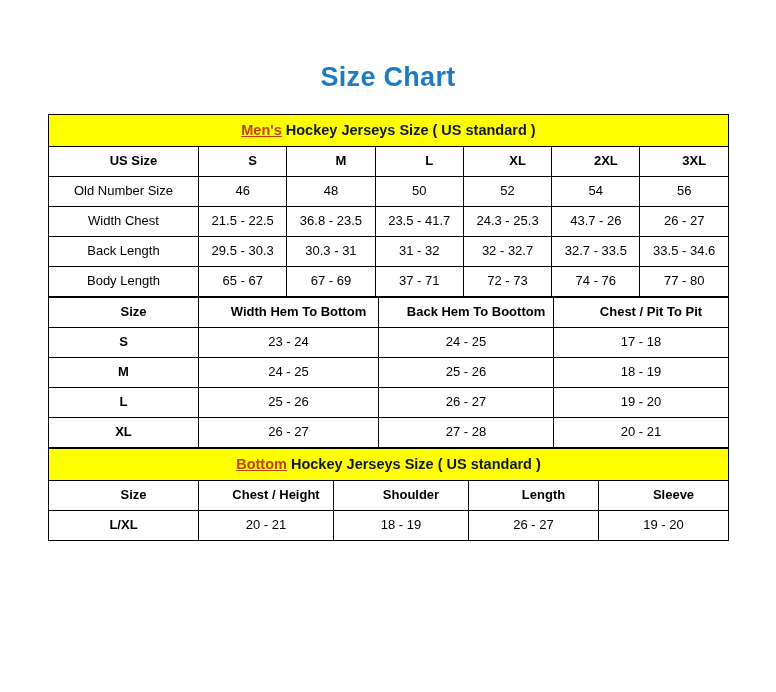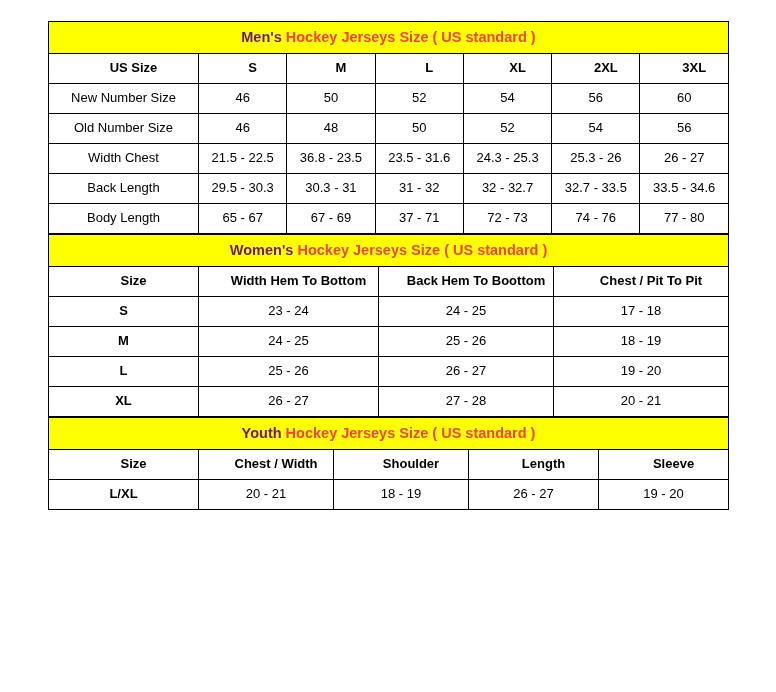--- a/index.html
+++ b/index.html
@@ -47,24 +47,25 @@
     height: 29px;
     line-height: 1.1;
   }
   .section-header td {
     background: #ffff00;
     font-weight: bold;
     font-size: 14.5px;
     height: 31px;
   }
   .hdr-accent {
-    color: #701a75;
+    color: #c2410c;
+    text-decoration: underline;
   }
   .hdr-rest {
-    color: #ef4444;
+    color: #0f172a;
   }
   .col-head td {
     font-weight: bold;
     font-size: 13px;
     padding-left: 20px;
   }
   .rowlabel-bold {
     font-weight: bold;
   }
   
@@ -85,20 +86,21 @@
   .youth col.y1 { width: 135px; }
   .youth col.y2 { width: 135px; }
   .youth col.y3 { width: 130px; }
   .youth col.y4 { width: 130px; }
 </style>
 </head>
 <body>
 
 <div class="page">
 
+  <div class="title">Size Chart</div>
 
   <div class="tables">
 
     <table class="men">
       <colgroup>
         <col class="c0">
           <col class="c1">
           <col class="c2">
           <col class="c3">
           <col class="c4">
@@ -114,44 +116,35 @@
         <tr class="col-head">
           <td>US Size</td>
           <td>S</td>
           <td>M</td>
           <td>L</td>
           <td>XL</td>
           <td>2XL</td>
           <td>3XL</td>
         </tr>
         <tr>
-          <td>New Number Size</td>
-          <td>46</td>
-          <td>50</td>
-          <td>52</td>
-          <td>54</td>
-          <td>56</td>
-          <td>60</td>
-        </tr>
-        <tr>
           <td>Old Number Size</td>
           <td>46</td>
           <td>48</td>
           <td>50</td>
           <td>52</td>
           <td>54</td>
           <td>56</td>
         </tr>
         <tr>
           <td>Width Chest</td>
           <td>21.5 - 22.5</td>
           <td>36.8 - 23.5</td>
-          <td>23.5 - 31.6</td>
+          <td>23.5 - 41.7</td>
           <td>24.3 - 25.3</td>
-          <td>25.3 - 26</td>
+          <td>43.7 - 26</td>
           <td>26 - 27</td>
         </tr>
         <tr>
           <td>Back Length</td>
           <td>29.5 - 30.3</td>
           <td>30.3 - 31</td>
           <td>31 - 32</td>
           <td>32 - 32.7</td>
           <td>32.7 - 33.5</td>
           <td>33.5 - 34.6</td>
@@ -169,25 +162,20 @@
     </table>
 
     <table class="women">
       <colgroup>
         <col class="w0">
           <col class="w1">
           <col class="w2">
           <col class="w3">
       </colgroup>
       <tbody>
-        <tr class="section-header">
-          <td colspan="4">
-            <span class="hdr-accent">Women's</span><span class="hdr-rest"> Hockey Jerseys Size ( US standard )</span>
-          </td>
-        </tr>
         <tr class="col-head">
           <td>Size</td>
           <td>Width Hem To Bottom</td>
           <td>Back Hem To Boottom</td>
           <td>Chest / Pit To Pit</td>
         </tr>
         <tr>
           <td class="rowlabel-bold">S</td>
           <td>23 - 24</td>
           <td>24 - 25</td>
@@ -218,26 +206,26 @@
       <colgroup>
         <col class="y0">
           <col class="y1">
           <col class="y2">
           <col class="y3">
           <col class="y4">
       </colgroup>
       <tbody>
         <tr class="section-header">
           <td colspan="5">
-            <span class="hdr-accent">Youth</span><span class="hdr-rest"> Hockey Jerseys Size ( US standard )</span>
+            <span class="hdr-accent">Bottom</span><span class="hdr-rest"> Hockey Jerseys Size ( US standard )</span>
           </td>
         </tr>
         <tr class="col-head">
           <td>Size</td>
-          <td>Chest / Width</td>
+          <td>Chest / Height</td>
           <td>Shoulder</td>
           <td>Length</td>
           <td>Sleeve</td>
         </tr>
         <tr>
           <td class="rowlabel-bold">L/XL</td>
           <td>20 - 21</td>
           <td>18 - 19</td>
           <td>26 - 27</td>
           <td>19 - 20</td>

